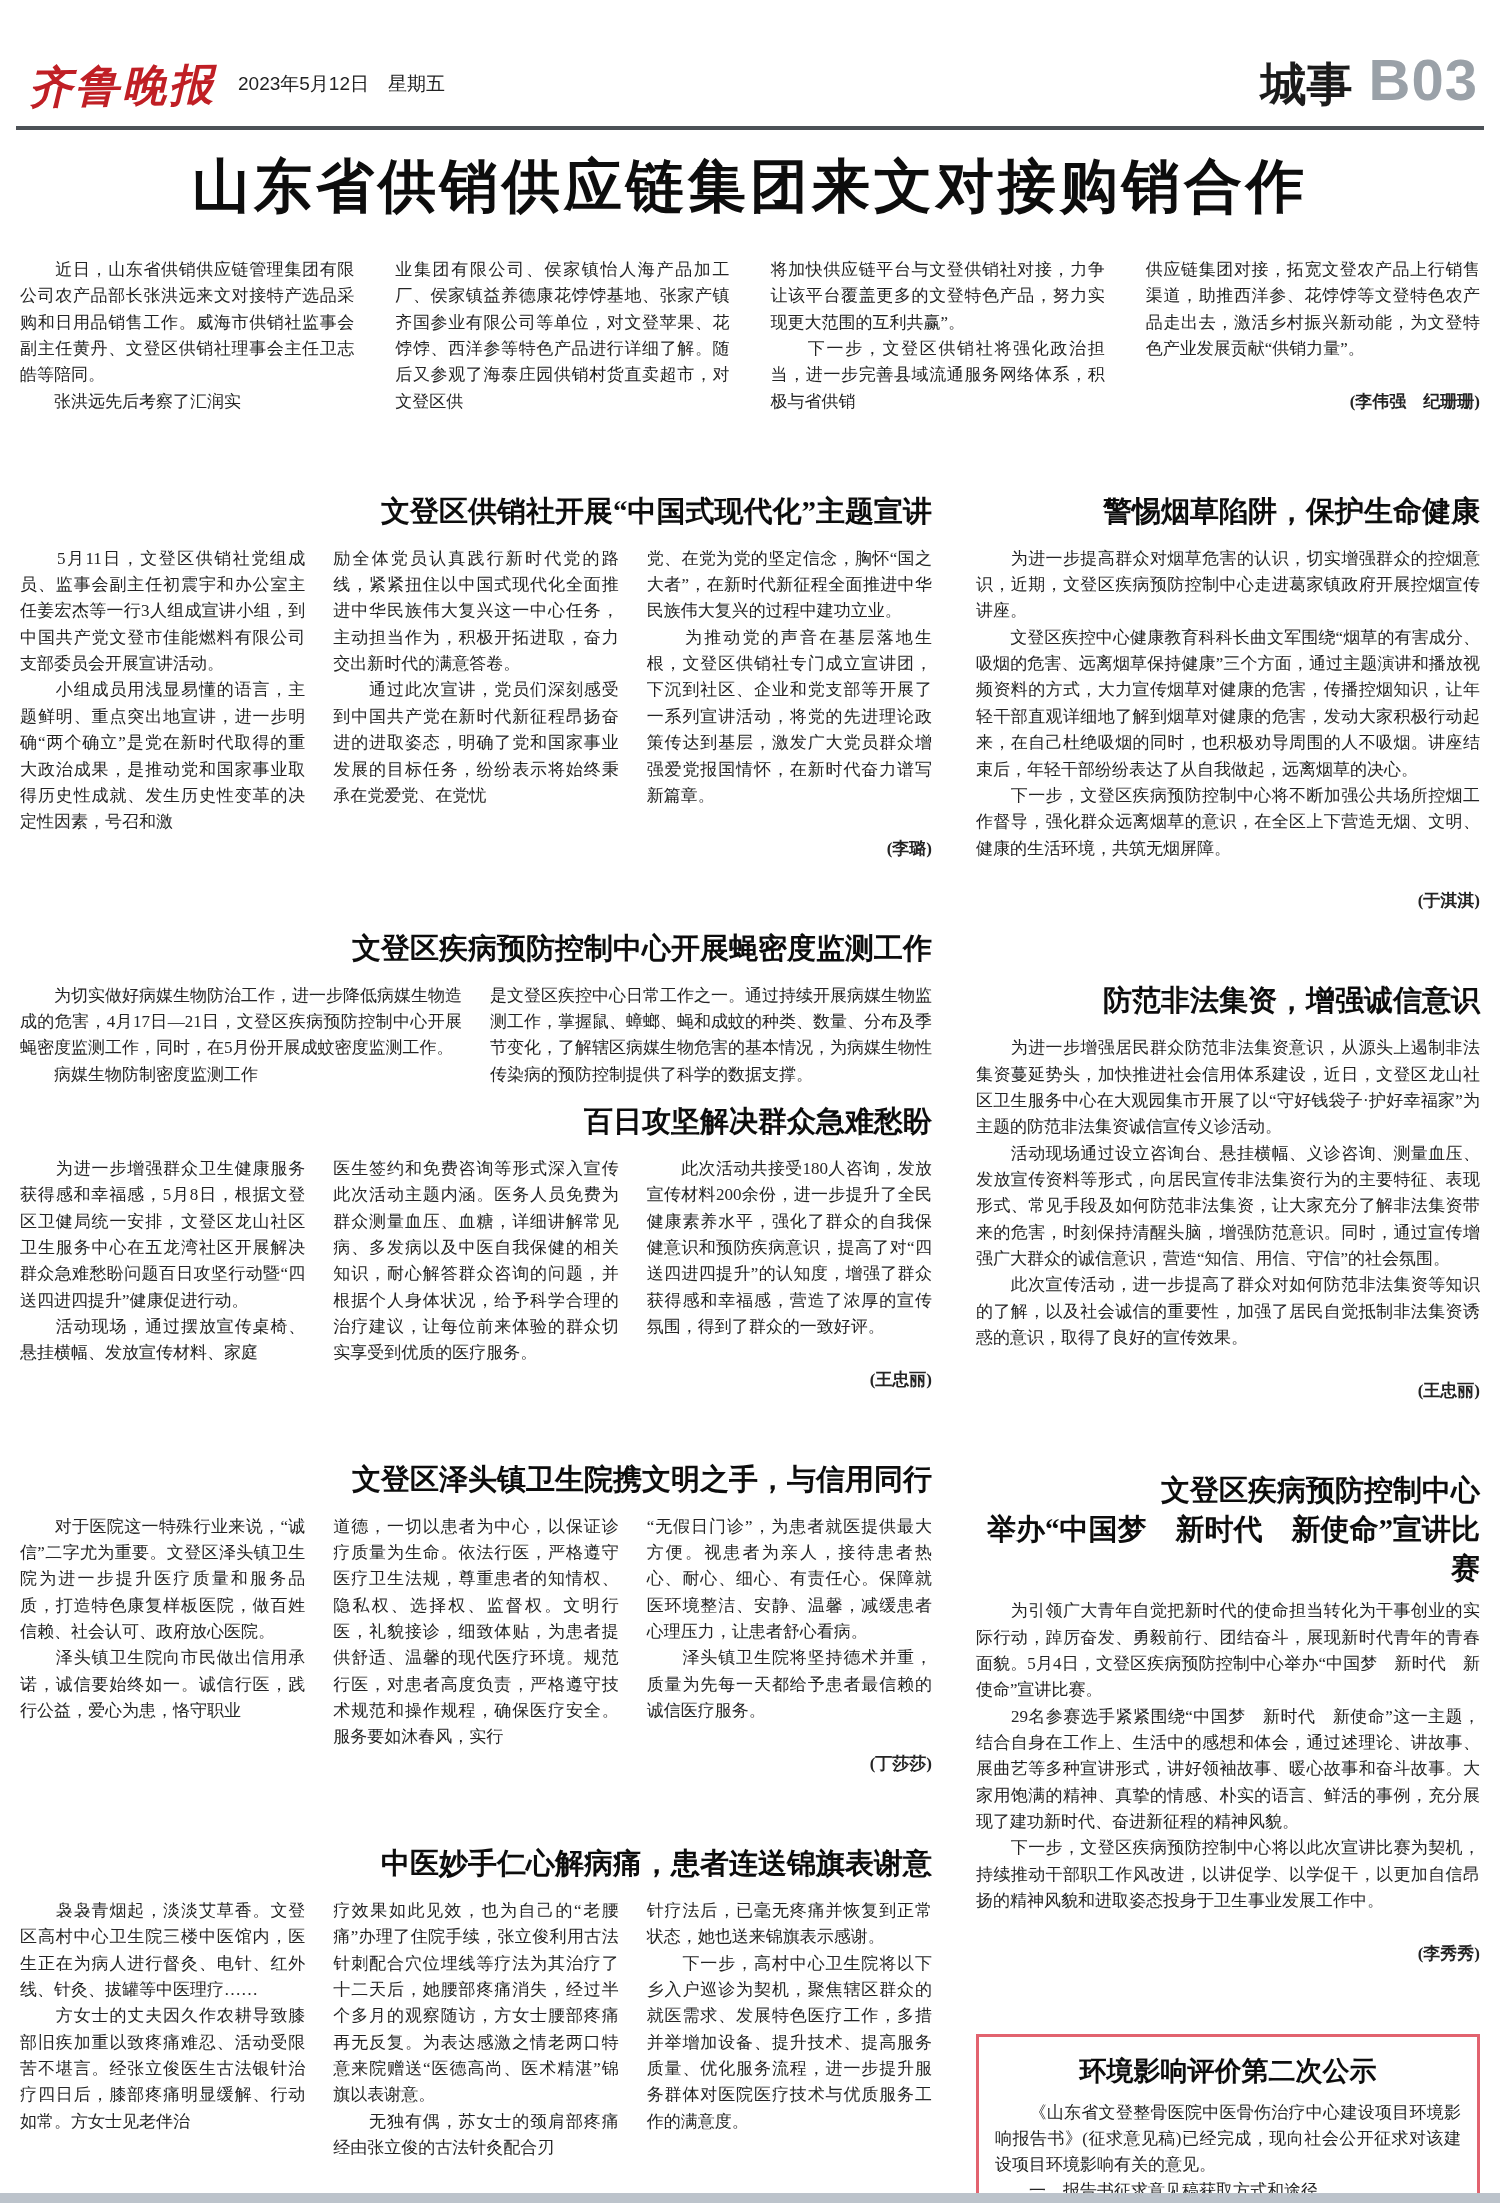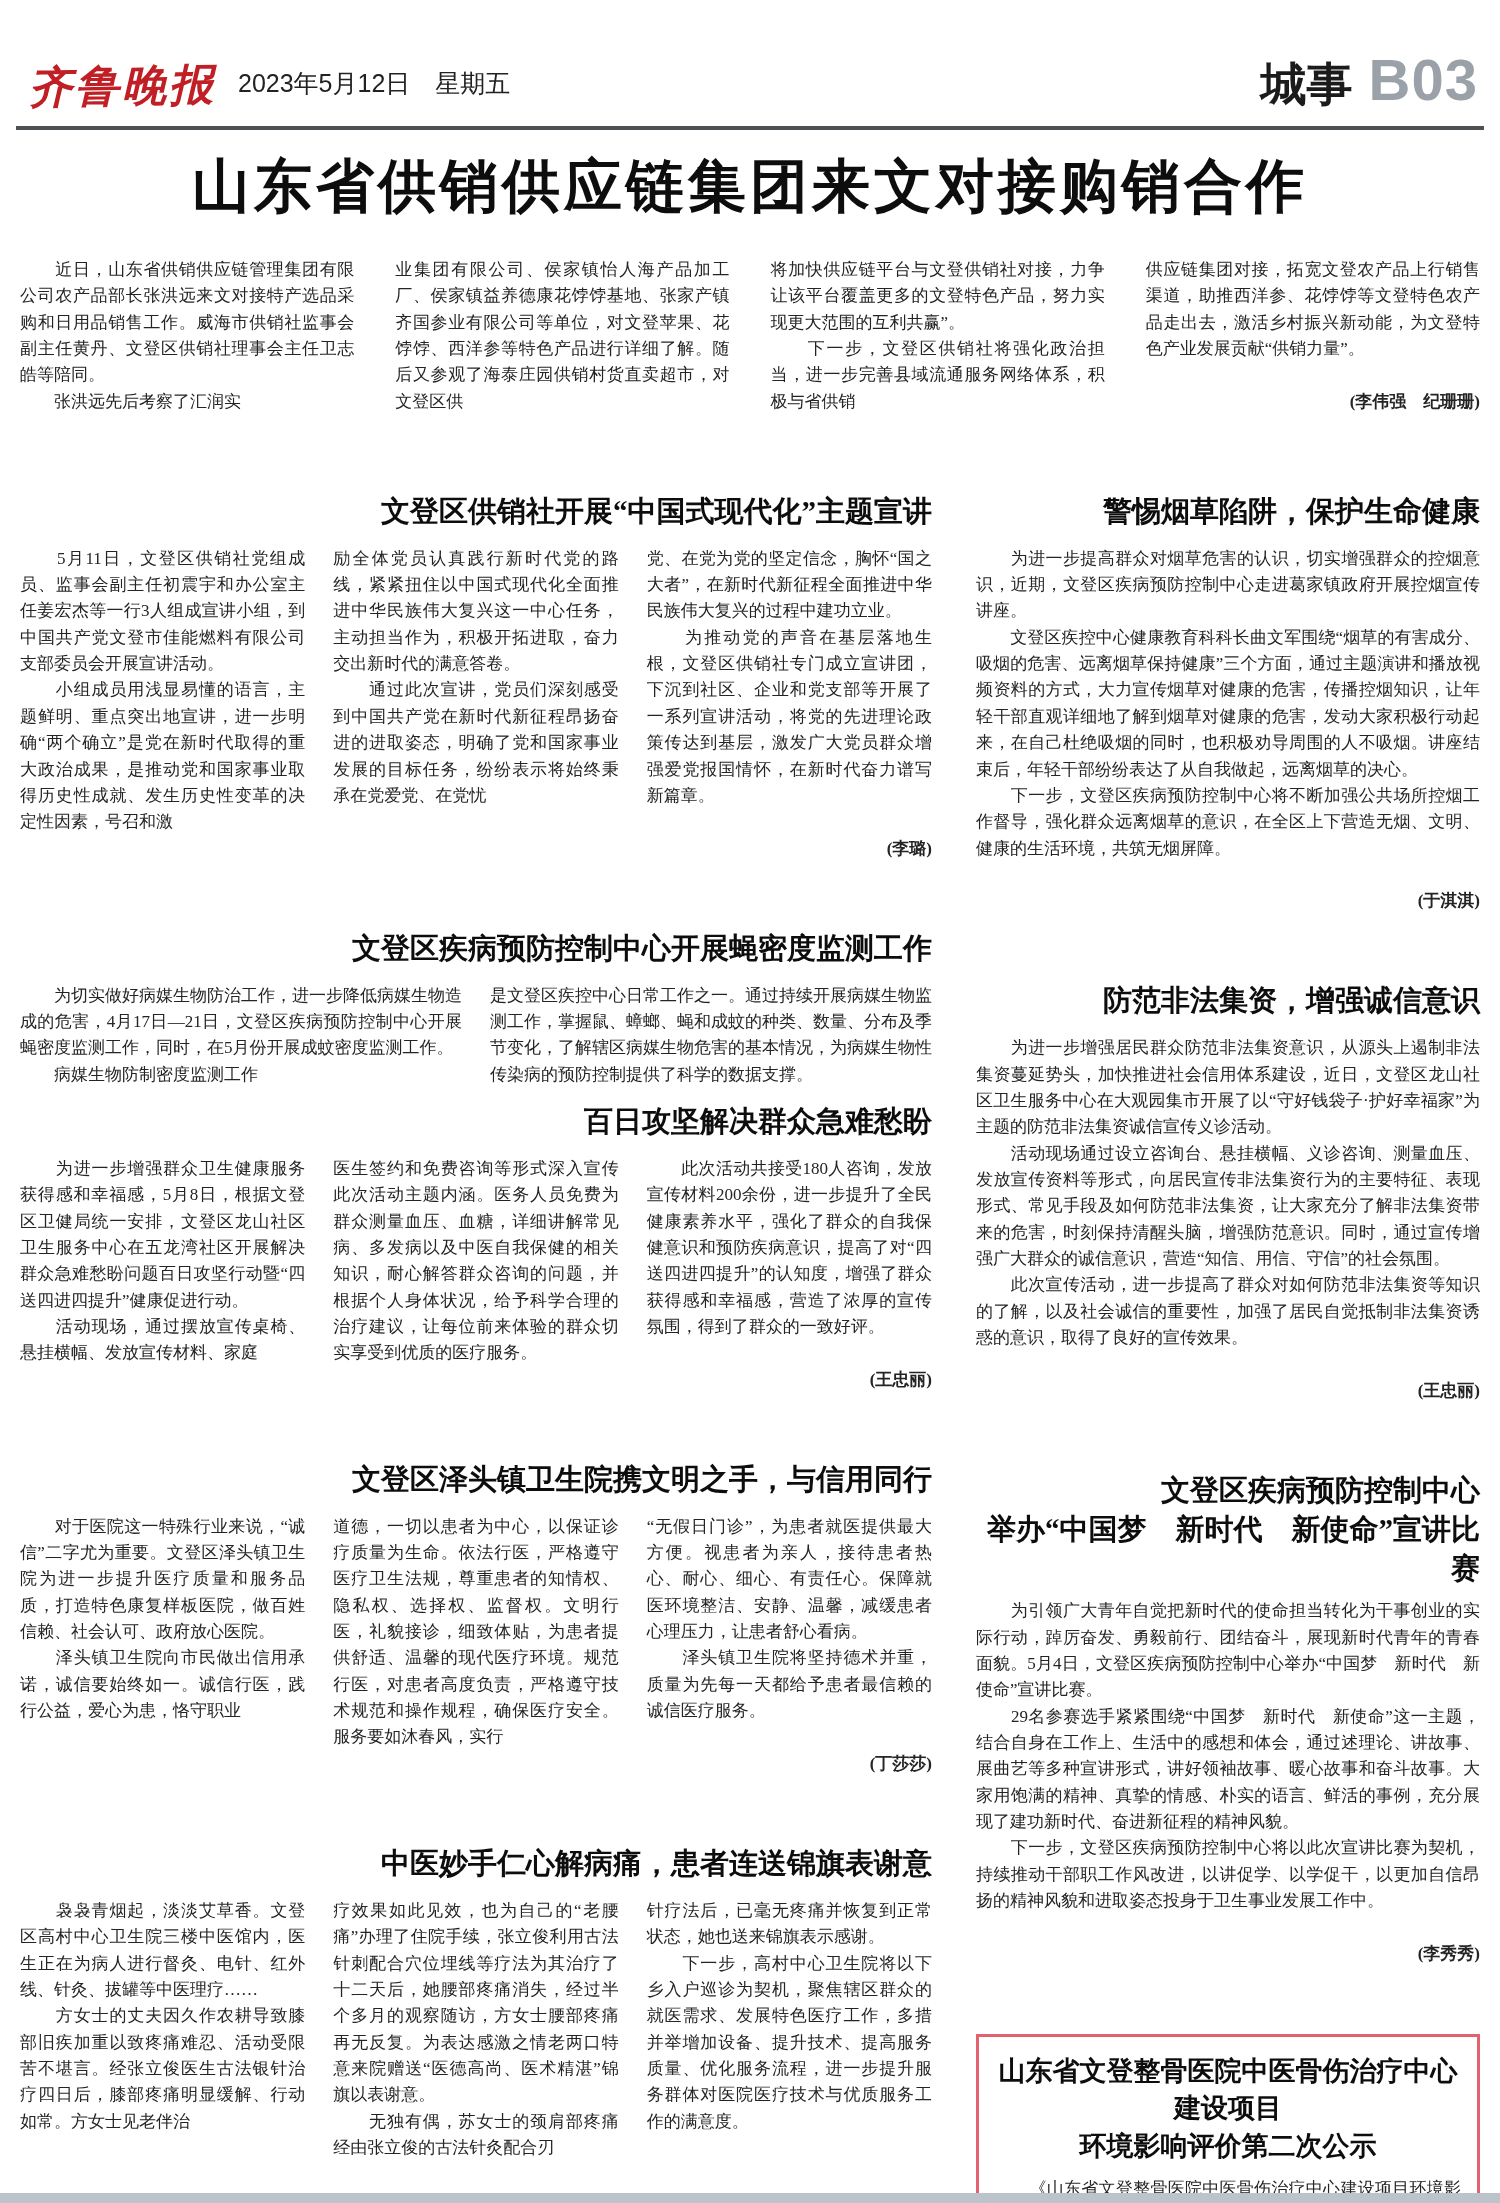--- a/index.html
+++ b/index.html
@@ -22,21 +22,21 @@
     text-align:right;
   }
   .mh-left{display:flex;align-items:center;gap:22px;}
   .logo{
     font-size:44px;font-weight:bold;font-style:italic;
     color:#c01f25;letter-spacing:3px;
     transform:rotate(-1deg);
     font-family:"Liberation Serif", serif;
     white-space:nowrap;
   }
-  .date{font-size:25px;color:#222;font-family:"Liberation Sans", sans-serif;padding-bottom:6px;white-space:nowrap;}
+  .date{font-size:19px;color:#222;font-family:"Liberation Sans", sans-serif;padding-bottom:6px;white-space:nowrap;}
   .mh-right{display:flex;align-items:baseline;gap:16px;margin-left:25px;}
   .section-name{font-size:46px;font-weight:bold;color:#1b1b1b;}
   .page-no{font-size:58px;font-weight:bold;color:#9aa1a8;font-family:"Liberation Sans", sans-serif;letter-spacing:1px;}
   .header-rule{height:4px;background:#4c5156;margin:0 2px;}
   
   .lead-headline{
     text-align:center;font-size:58px;font-weight:900;
     letter-spacing:4px;margin:18px 0 16px;color:#0d0d0d;
     white-space:nowrap;
   }
@@ -207,21 +207,20 @@
         </div>
         <div class="col single"><span>　　为引领广大青年自觉把新时代的使命担当转化为干事创业的实际行动，踔厉奋发、勇毅前行、团结奋斗，展现新时代青年的青春面貌。5月4日，文登区疾病预防控制中心举办“中国梦　新时代　新使命”宣讲比赛。
 　　29名参赛选手紧紧围绕“中国梦　新时代　新使命”这一主题，结合自身在工作上、生活中的感想和体会，通过述理论、讲故事、展曲艺等多种宣讲形式，讲好领袖故事、暖心故事和奋斗故事。大家用饱满的精神、真挚的情感、朴实的语言、鲜活的事例，充分展现了建功新时代、奋进新征程的精神风貌。
 　　下一步，文登区疾病预防控制中心将以此次宣讲比赛为契机，持续推动干部职工作风改进，以讲促学、以学促干，以更加自信昂扬的精神风貌和进取姿态投身于卫生事业发展工作中。</span>
           <div class="byline">(李秀秀)</div>
         </div>
       </div>
 
       <div class="notice">
         <div class="notice-title">
-          <div>山东省文登整骨医院中医骨伤治疗中心建设项目</div>
           <div>环境影响评价第二次公示</div>
         </div>
         <div class="notice-body">　　《山东省文登整骨医院中医骨伤治疗中心建设项目环境影响报告书》(征求意见稿)已经完成，现向社会公开征求对该建设项目环境影响有关的意见。
 　　一、报告书征求意见稿获取方式和途径
 　　可通过网络链接下载(链接：https://pan.baidu.com/s/11rKfrSXP3otWbXYsctWcbg?pwd=7c53　提取码：7c53 )，如需查阅纸质报告书请与建设单位联系。
 　　二、征求意见的公众范围
 　　征求受本项目影响和关注项目建设的公民、法人和其他组织的意见。
 　　三、公众意见表
 　　公众反馈意见可通过填写公众意见表反馈(意见表链接：www.mee.gov.cn/xxgk2018/xxgk/xxgk01/201810/t20181024_665329.html)。
 　　四、公众提出意见的方式和途径

